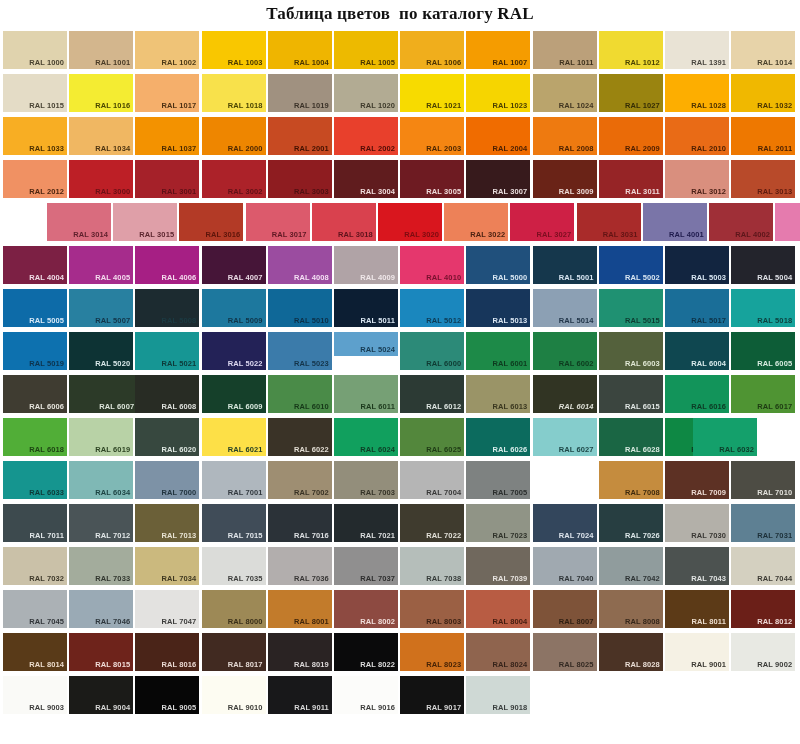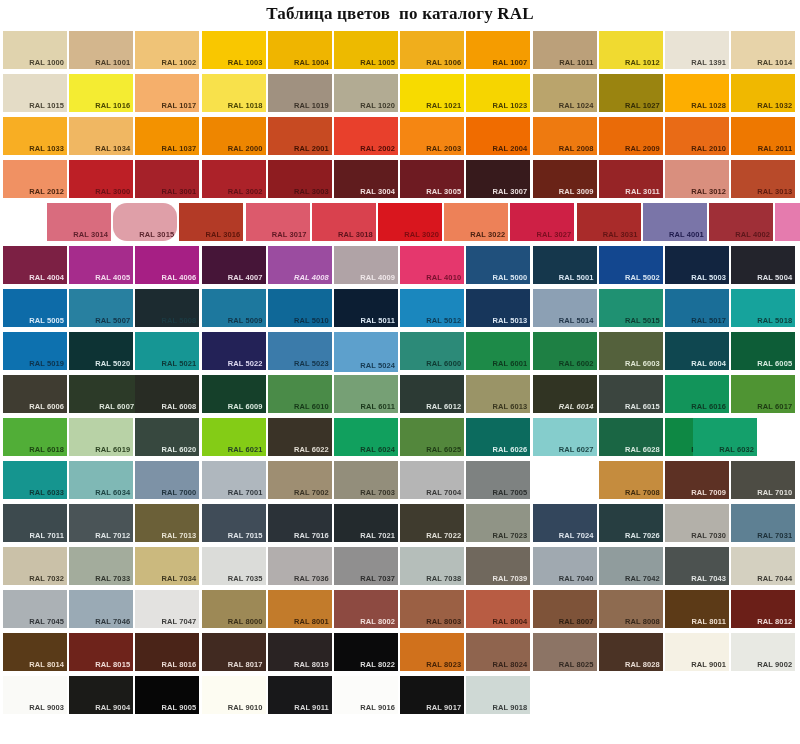--- a/index.html
+++ b/index.html
@@ -216,21 +216,21 @@
           <span class="lbl" style="color: rgb(77, 34, 24);">RAL 3012</span>
         </div>
         <div class="cell" style="left: 728.2px; width: 64px; height: 38px; background: rgb(184, 74, 42);">
           <span class="lbl" style="color: rgb(94, 26, 13);">RAL 3013</span>
         </div>
       </div>
       <div class="row" style="height: 43px; margin-left: 44px;">
         <div class="cell" style="left: 0px; width: 64px; height: 38px; background: rgb(217, 108, 126);">
           <span class="lbl" style="color: rgb(94, 31, 43);">RAL 3014</span>
         </div>
-        <div class="cell" style="left: 66.2px; width: 64px; height: 38px; background: rgb(223, 159, 168); border-radius: 14px;">
+        <div class="cell" style="left: 66.2px; width: 64px; height: 38px; background: rgb(223, 159, 168);">
           <span class="lbl" style="color: rgb(94, 39, 48);">RAL 3015</span>
         </div>
         <div class="cell" style="left: 132.4px; width: 64px; height: 38px; background: rgb(179, 58, 38);">
           <span class="lbl" style="color: rgb(94, 21, 10);">RAL 3016</span>
         </div>
         <div class="cell" style="left: 198.6px; width: 64px; height: 38px; background: rgb(220, 90, 108);">
           <span class="lbl" style="color: rgb(94, 24, 35);">RAL 3017</span>
         </div>
         <div class="cell" style="left: 264.8px; width: 64px; height: 38px; background: rgb(217, 65, 78);">
           <span class="lbl" style="color: rgb(94, 18, 27);">RAL 3018</span>
@@ -264,21 +264,21 @@
         <div class="cell" style="left: 66.2px; width: 64px; height: 38px; background: rgb(166, 44, 140);">
           <span class="lbl" style="color: rgb(244, 219, 238);">RAL 4005</span>
         </div>
         <div class="cell" style="left: 132.4px; width: 64px; height: 38px; background: rgb(166, 31, 132);">
           <span class="lbl" style="color: rgb(244, 219, 237);">RAL 4006</span>
         </div>
         <div class="cell" style="left: 198.6px; width: 64px; height: 38px; background: rgb(70, 21, 56);">
           <span class="lbl" style="color: rgb(234, 218, 229);">RAL 4007</span>
         </div>
         <div class="cell" style="left: 264.8px; width: 64px; height: 38px; background: rgb(155, 76, 160);">
-          <span class="lbl" style="color: rgb(244, 224, 244); font-style: italic;">RAL 4008</span>
+          <span class="lbl" style="color: rgb(244, 224, 244);">RAL 4008</span>
         </div>
         <div class="cell" style="left: 331px; width: 64px; height: 38px; background: rgb(176, 163, 166);">
           <span class="lbl" style="color: rgb(239, 231, 233);">RAL 4009</span>
         </div>
         <div class="cell" style="left: 397.2px; width: 64px; height: 38px; background: rgb(229, 55, 109);">
           <span class="lbl" style="color: rgb(119, 17, 46);">RAL 4010</span>
         </div>
         <div class="cell" style="left: 463.4px; width: 64px; height: 38px; background: rgb(32, 80, 124);">
           <span class="lbl" style="color: rgb(216, 230, 242);">RAL 5000</span>
         </div>
@@ -342,21 +342,21 @@
         </div>
         <div class="cell" style="left: 132.4px; width: 64px; height: 38px; background: rgb(22, 150, 148);">
           <span class="lbl" style="color: rgb(13, 58, 57);">RAL 5021</span>
         </div>
         <div class="cell" style="left: 198.6px; width: 64px; height: 38px; background: rgb(35, 34, 87);">
           <span class="lbl" style="color: rgb(222, 218, 242);">RAL 5022</span>
         </div>
         <div class="cell" style="left: 264.8px; width: 64px; height: 38px; background: rgb(59, 123, 170);">
           <span class="lbl" style="color: rgb(20, 52, 74);">RAL 5023</span>
         </div>
-        <div class="cell" style="left: 331px; width: 64px; height: 40px; background: rgb(93, 160, 204);">
+        <div class="cell" style="left: 331px; width: 64px; height: 24px; background: rgb(93, 160, 204);">
           <span class="lbl" style="color: rgb(22, 58, 82);">RAL 5024</span>
         </div>
         <div class="cell" style="left: 397.2px; width: 64px; height: 38px; background: rgb(44, 138, 120);">
           <span class="lbl" style="color: rgb(15, 58, 50);">RAL 6000</span>
         </div>
         <div class="cell" style="left: 463.4px; width: 64px; height: 38px; background: rgb(29, 138, 72);">
           <span class="lbl" style="color: rgb(13, 58, 30);">RAL 6001</span>
         </div>
         <div class="cell" style="left: 529.6px; width: 64px; height: 38px; background: rgb(30, 128, 68);">
           <span class="lbl" style="color: rgb(13, 58, 30);">RAL 6002</span>
@@ -412,21 +412,21 @@
       <div class="row" style="height: 43px;">
         <div class="cell" style="left: 0px; width: 64px; height: 38px; background: rgb(81, 174, 55);">
           <span class="lbl" style="color: rgb(29, 68, 19);">RAL 6018</span>
         </div>
         <div class="cell" style="left: 66.2px; width: 64px; height: 38px; background: rgb(184, 210, 166);">
           <span class="lbl" style="color: rgb(45, 68, 35);">RAL 6019</span>
         </div>
         <div class="cell" style="left: 132.4px; width: 64px; height: 38px; background: rgb(55, 72, 63);">
           <span class="lbl" style="color: rgb(223, 232, 226);">RAL 6020</span>
         </div>
-        <div class="cell" style="left: 198.6px; width: 64px; height: 38px; background: #84cc16;">
+        <div class="cell" style="left: 198.6px; width: 64px; height: 38px; background: #fde047;">
           <span class="lbl" style="color: rgb(37, 64, 38);">RAL 6021</span>
         </div>
         <div class="cell" style="left: 264.8px; width: 64px; height: 38px; background: rgb(58, 51, 39);">
           <span class="lbl" style="color: rgb(226, 221, 211);">RAL 6022</span>
         </div>
         <div class="cell" style="left: 331px; width: 64px; height: 38px; background: rgb(17, 160, 94);">
           <span class="lbl" style="color: rgb(13, 61, 37);">RAL 6024</span>
         </div>
         <div class="cell" style="left: 397.2px; width: 64px; height: 38px; background: rgb(83, 135, 60);">
           <span class="lbl" style="color: rgb(30, 58, 21);">RAL 6025</span>

